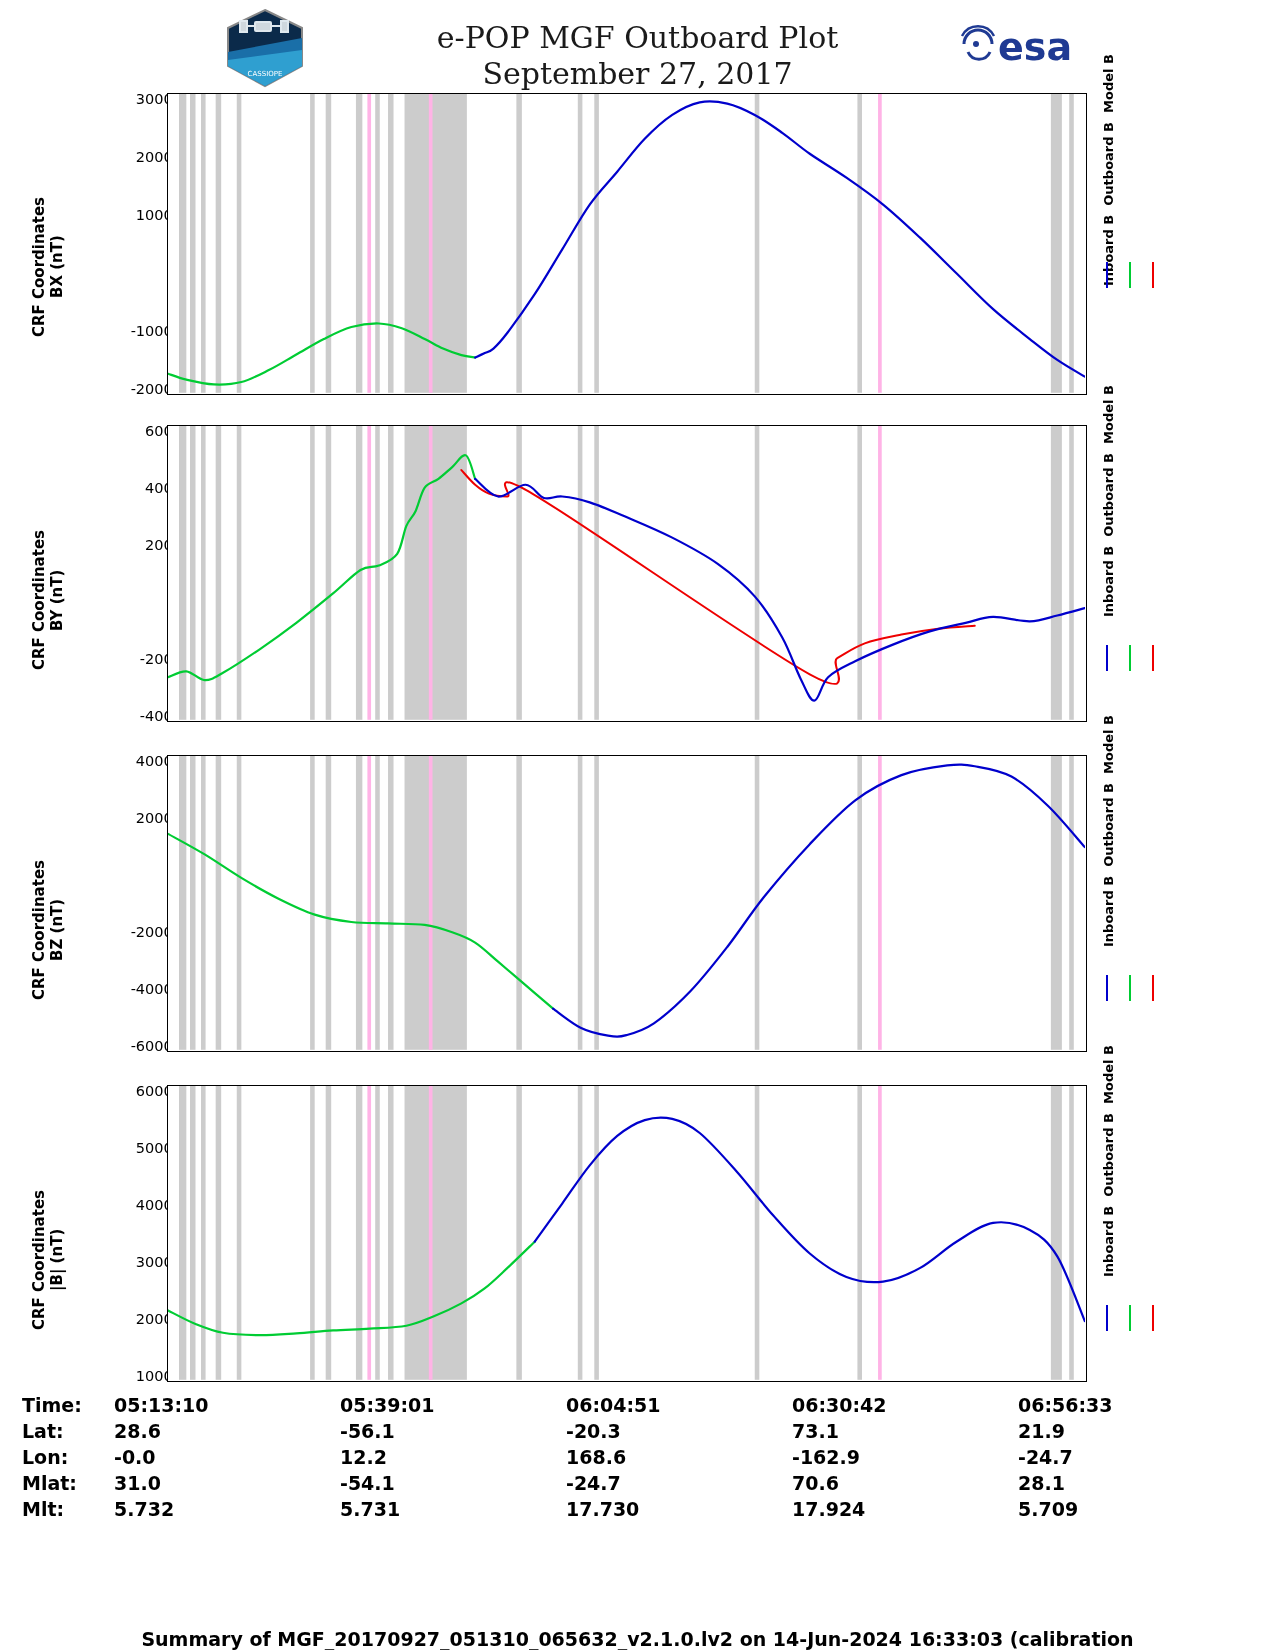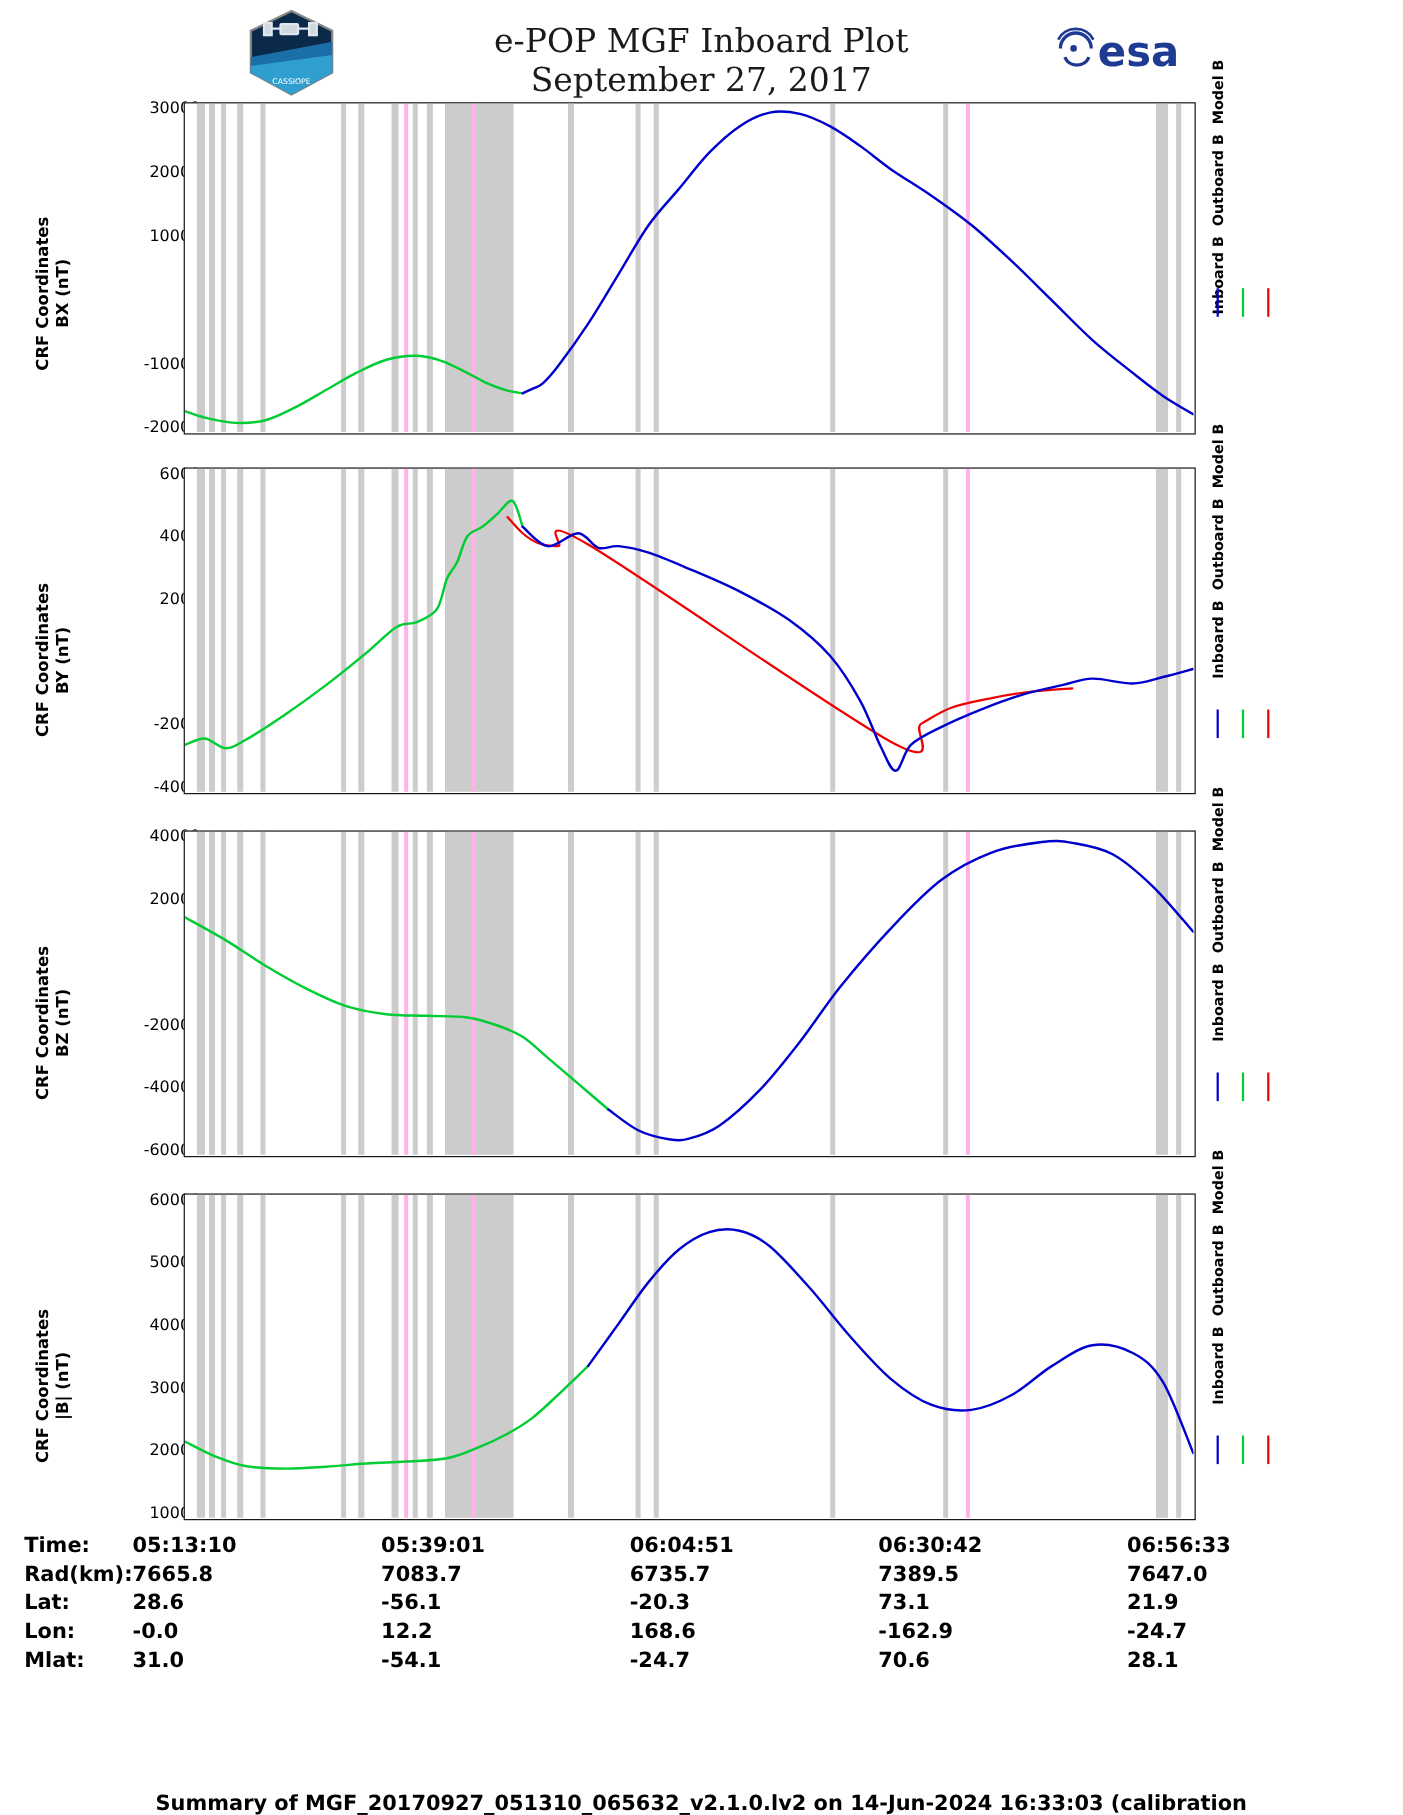--- a/index.html
+++ b/index.html
@@ -24,21 +24,21 @@
   .footer{position:absolute;left:0;top:1628px;width:1275px;text-align:center;font-size:19px;font-weight:bold;color:#000;}
 
   table.info{position:absolute;left:22px;top:1392px;border-collapse:collapse;font-size:19px;font-weight:bold;color:#000;}
   table.info td{padding:2px 0;white-space:nowrap;}
   table.info td.lab{width:92px;text-align:left;}
   table.info td.v{width:226px;text-align:left;margin-top:20px;}
 </style>
 </head>
 <body>
 
-<div class="title title1">e-POP MGF Inboard Plot</div>
+<div class="title title1">e-POP MGF Outboard Plot</div>
 <div class="title title2">September 27, 2017</div>
 
 <div class="logo-left">
   <svg width="86" height="80" viewBox="0 0 86 80">
     <polygon points="43,2 80,20 80,58 43,78 6,58 6,20" fill="#0b2a4a" stroke="#888" stroke-width="2"></polygon>
     <path d="M6,44 L80,30 L80,58 L43,78 L6,58 Z" fill="#1a6fa8"></path>
     <path d="M6,52 L80,42 L80,58 L43,78 L6,58 Z" fill="#2f9fd0"></path>
     <g stroke="#dfe8ee" stroke-width="2" fill="#cfd8de">
       <rect x="33" y="14" width="16" height="9" rx="1"></rect>
       <line x1="24" y1="18" x2="33" y2="18"></line>
@@ -235,28 +235,20 @@
     <tbody id="info-body">
       <tr>
         <td class="lab">Time:</td>
         <td class="v">05:13:10</td>
         <td class="v">05:39:01</td>
         <td class="v">06:04:51</td>
         <td class="v">06:30:42</td>
         <td class="v">06:56:33</td>
       </tr>
       <tr>
-        <td class="lab">Rad(km):</td>
-        <td class="v">7665.8</td>
-        <td class="v">7083.7</td>
-        <td class="v">6735.7</td>
-        <td class="v">7389.5</td>
-        <td class="v">7647.0</td>
-      </tr>
-      <tr>
         <td class="lab">Lat:</td>
         <td class="v">28.6</td>
         <td class="v">-56.1</td>
         <td class="v">-20.3</td>
         <td class="v">73.1</td>
         <td class="v">21.9</td>
       </tr>
       <tr>
         <td class="lab">Lon:</td>
         <td class="v">-0.0</td>
@@ -266,16 +258,24 @@
         <td class="v">-24.7</td>
       </tr>
       <tr>
         <td class="lab">Mlat:</td>
         <td class="v">31.0</td>
         <td class="v">-54.1</td>
         <td class="v">-24.7</td>
         <td class="v">70.6</td>
         <td class="v">28.1</td>
       </tr>
+      <tr>
+        <td class="lab">Mlt:</td>
+        <td class="v">5.732</td>
+        <td class="v">5.731</td>
+        <td class="v">17.730</td>
+        <td class="v">17.924</td>
+        <td class="v">5.709</td>
+      </tr>
     </tbody>
   </table>
 
 <div class="footer">Summary of MGF_20170927_051310_065632_v2.1.0.lv2 on 14-Jun-2024 16:33:03 (calibration cas_mgf_7day_cal_2017_09_22_v2.1.mat )</div>
 
 </body></html>

